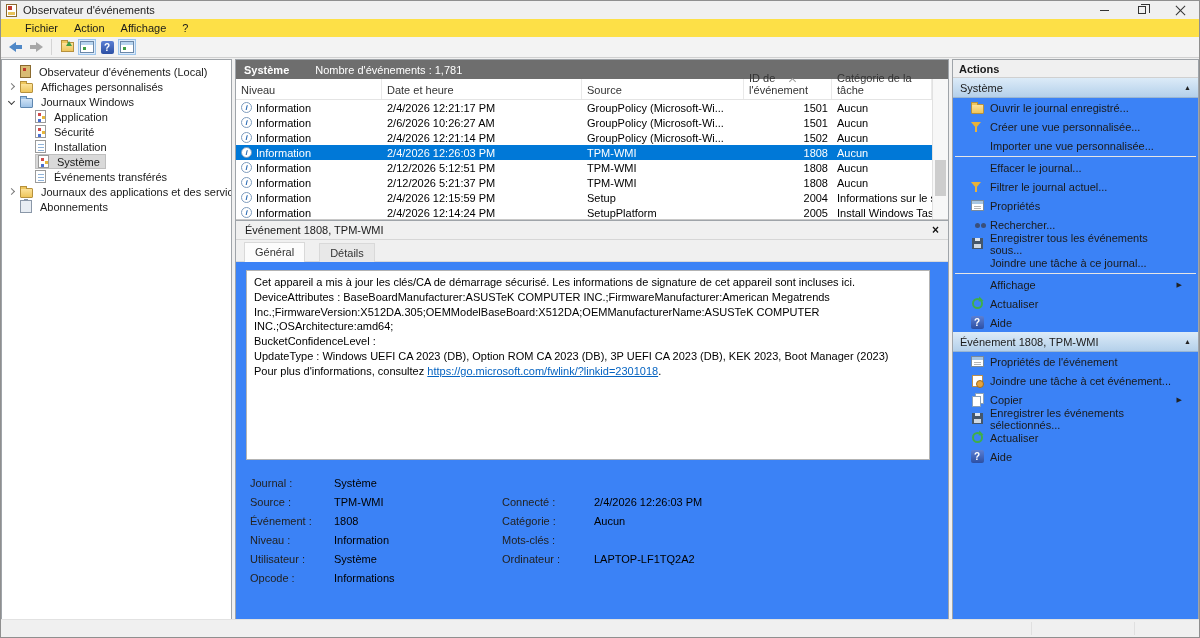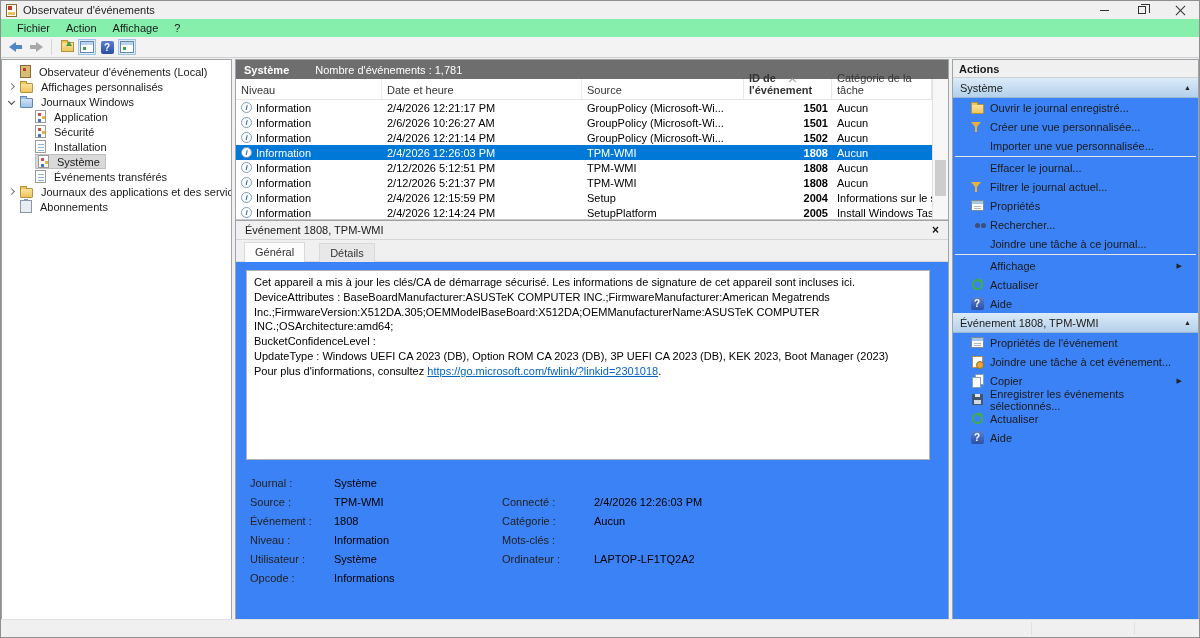--- a/index.html
+++ b/index.html
@@ -18,21 +18,21 @@
   .win-controls { margin-left:auto; display:flex; height:18px; }
   .win-btn { width:38px; display:flex; align-items:center; justify-content:center; }
   .glyph-min { width:9px; height:1px; background:#333; display:inline-block; }
   .glyph-restore { width:8px; height:8px; border:1px solid #333; position:relative; display:inline-block; background:#f0f0f0; }
   .glyph-restore::before { content:""; position:absolute; top:-3px; left:2px; width:8px; height:8px; border:1px solid #333; border-left:none; border-bottom:none; }
   .glyph-close { width:11px; height:11px; position:relative; display:inline-block; }
   .glyph-close::before,.glyph-close::after { content:""; position:absolute; left:-1px; top:5px; width:13px; height:1px; background:#333; }
   .glyph-close::before { transform:rotate(45deg); }
   .glyph-close::after { transform:rotate(-45deg); }
   
-  .menubar { height:18px; display:flex; align-items:center; padding-left:8px; background:#86efac; }
+  .menubar { height:18px; display:flex; align-items:center; padding-left:16px; background:#fde047; }
   .menu-item { padding:2px 8px; }
   
   .toolbar { height:21px; display:flex; align-items:center; padding-left:5px; background:#f3f3f3; border-bottom:1px solid #d0d0d0; }
   .tb-sep { width:1px; height:16px; background:#d4d4d4; margin:0 5px; }
   .tb-btn { width:20px; height:18px; display:flex; align-items:center; justify-content:center; }
   .arrow-l,.arrow-r { position:relative; width:14px; height:10px; }
   .arrow-l::before { content:""; position:absolute; left:0; top:0; border-top:5px solid transparent; border-bottom:5px solid transparent; border-right:7px solid #4f88c7; }
   .arrow-l::after { content:""; position:absolute; left:7px; top:3px; width:6px; height:4px; background:#4f88c7; }
   .arrow-r::before { content:""; position:absolute; right:0; top:0; border-top:5px solid transparent; border-bottom:5px solid transparent; border-left:7px solid #a8a8a8; }
   .arrow-r::after { content:""; position:absolute; left:1px; top:3px; width:6px; height:4px; background:#a8a8a8; }
@@ -75,21 +75,21 @@
   .log-header { height:19px; background:#6e6e6e; color:#fff; display:flex; align-items:center; padding-left:8px; flex:none; }
   .log-name { font-weight:bold; margin-right:26px; }
   
   .list { height:141px; position:relative; flex:none; border-bottom:1px solid #c8c8c8; }
   .list-inner { position:absolute; left:0; top:0; right:16px; bottom:0; }
   .lh { display:flex; height:21px; border-bottom:1px solid #e4e4e4; color:#333; align-items:center; }
   .lh > div { border-right:1px solid #e9e9e9; height:100%; display:flex; align-items:flex-end; padding:0 4px 3px 5px; position:relative; }
   .c-level { width:146px; flex:none; }
   .c-date  { width:200px; flex:none; }
   .c-src   { width:162px; flex:none; }
-  .c-id    { width:88px;  flex:none; justify-content:center;font-weight:bold; }
+  .c-id    { width:88px;  flex:none; justify-content:center; }
   .c-cat   { flex:1; min-width:0; }
   .sort-caret { position:absolute; top:0px; right:36px; width:5px; height:5px; border-left:1px solid #9a9a9a; border-top:1px solid #9a9a9a; transform:rotate(45deg); }
   .row { display:flex; height:15px; align-items:center; color:#000; }
   .row > div { padding:0 4px 0 5px; overflow:hidden; white-space:nowrap; }
   .row.selected { background:#0078d7; color:#fff; }
   .info-ic { width:11px; height:11px; border-radius:50%; background:#fff; border:1px solid #7d9cbd; color:#2f6fb5; font-size:8px; font-style:italic; font-weight:bold; text-align:center; line-height:10px; display:inline-block; margin-right:4px; flex:none; }
   .lvl-cell { display:flex; align-items:center; }
   .vscroll { position:absolute; right:0; top:0; bottom:0; width:16px; border-left:1px solid #e1e1e1; background:#f7f7f7; }
   .vthumb { position:absolute; left:2px; right:2px; top:58%; height:36px; background:#cdcdcd; }
   
@@ -438,20 +438,26 @@
         </span>
       <span>Propriétés</span>
     </div>
     <div class="act-item">
       <span class="act-ic">
           <span class="icon-find"></span>
         </span>
       <span>Rechercher...</span>
     </div>
     <div class="act-item">
+      <span class="act-ic">
+          <span class="icon-save"></span>
+        </span>
+      <span>Enregistrer tous les événements sous...</span>
+    </div>
+    <div class="act-item">
       <span class="act-ic"></span>
       <span>Joindre une tâche à ce journal...</span>
     </div>
     <div class="act-sep"></div>
     <div class="act-item">
       <span class="act-ic"></span>
       <span>Affichage</span>
       <span class="act-sub">▶</span>
     </div>
     <div class="act-item">

